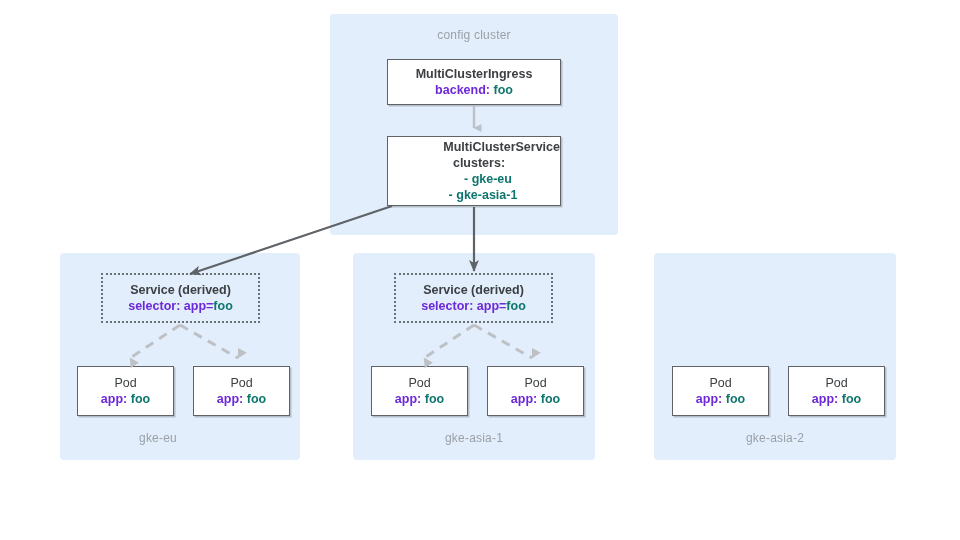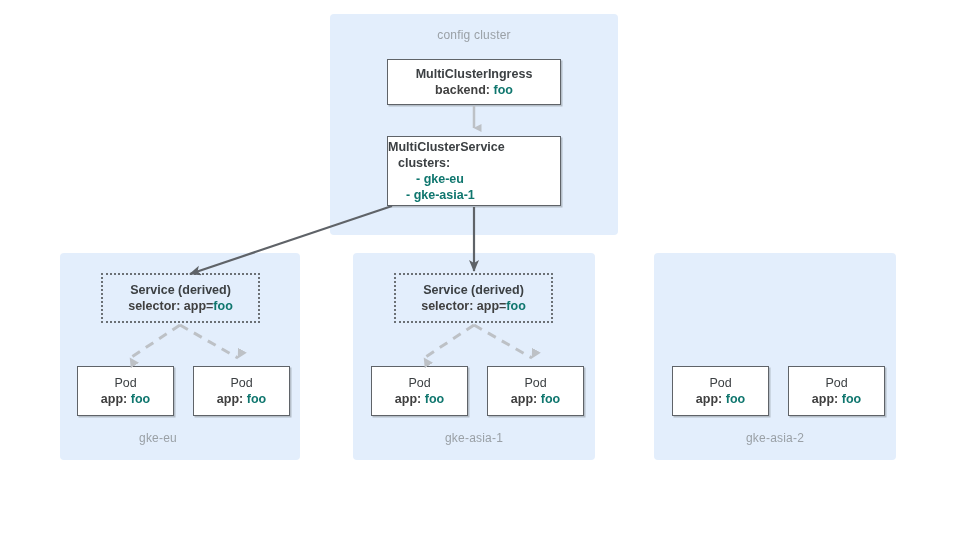--- a/index.html
+++ b/index.html
@@ -41,31 +41,31 @@
     box-sizing: border-box;
     display: flex;
     flex-direction: column;
     justify-content: center;
     color: #3c4043;
     font-size: 12.5px;
     font-weight: bold;
     line-height: 16px;
   }
   .node .line { text-align: center; white-space: nowrap; }
-  .node.leftish .line { text-align: left; padding-left: 10px; }
+  .node.leftish .line { text-align: center; padding-left: 10px; }
 
   
   .node.dotted {
     border: 2px dotted #6b7075;
     box-shadow: none;
     background: transparent;
   }
 
   .blue { color: #0f766e; }
-  .dark { color: #404040; }
+  .dark { color: #6d28d9; }
 
   
   #wires {
     position: absolute;
     left: 0; top: 0;
     width: 960px;
     height: 540px;
     pointer-events: none;
   }
 </style>
@@ -79,21 +79,21 @@
 
   <div class="node" style="left:378px; top:59px; width:174px; height:46px;margin-left:9px;">
     <div class="line">MultiClusterIngress</div>
     <div class="line">
       <span class="dark">backend:</span>
       <span class="blue">foo</span>
     </div>
   </div>
 
   <div class="node leftish" style="left:387px; top:136px; width:174px; height:70px;">
-    <div class="line" style="text-align:left; padding-left:0;">MultiClusterService</div>
+    <div class="line" style="text-align:right; padding-left:0;">MultiClusterService</div>
     <div class="line">clusters:</div>
     <div class="line blue" style="padding-left:18px;margin-left:10px;">- gke-eu</div>
     <div class="line blue" style="padding-left:18px;">- gke-asia-1</div>
   </div>
 
   <div class="panel" style="left:60px; top:253px; width:240px; height:207px;"></div>
   <div class="panel-title" style="left:60px; top:431px; width:196px;">gke-eu</div>
 
   <div class="node dotted" style="left:101px; top:273px; width:159px; height:50px;">
     <div class="line">Service (derived)</div>

